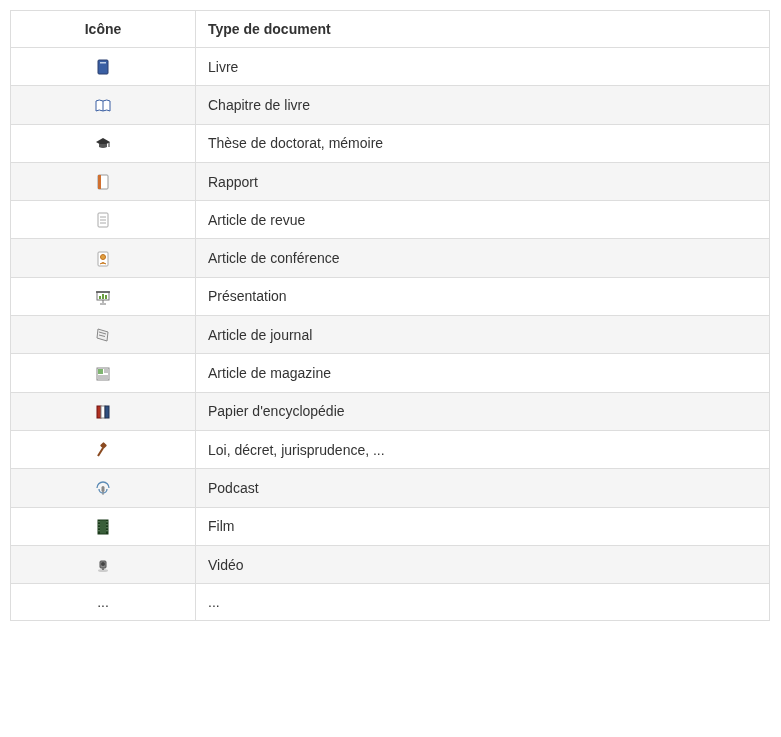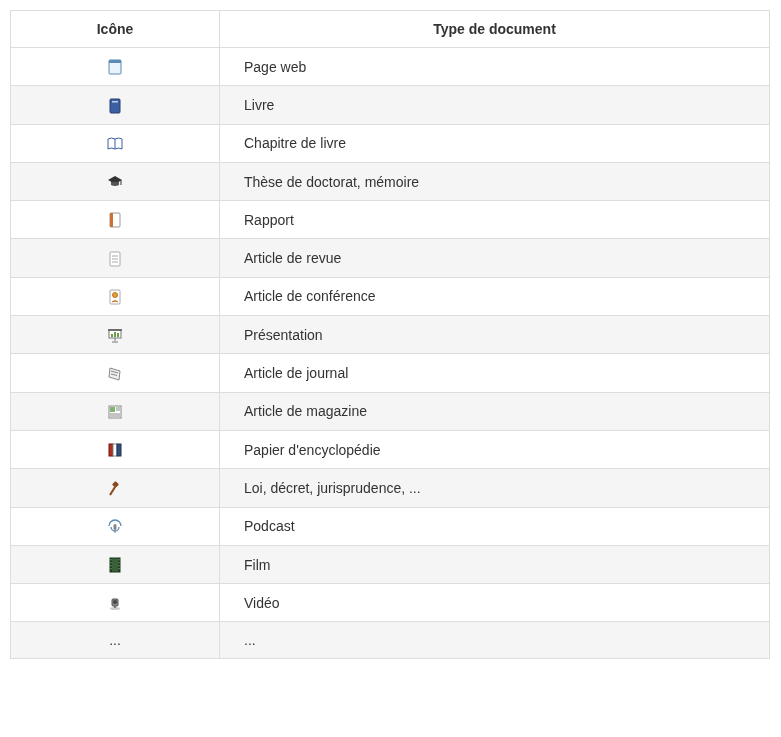--- a/index.html
+++ b/index.html
@@ -9,28 +9,28 @@
   font-size: 14px;
   color: #333;
   background: #fff;
 }
 table {
   border-collapse: collapse;
   width: 760px;
 }
 th, td {
   border: 1px solid #ddd;
-  padding: 10px 24px;
+  padding: 10px 12px;
   text-align: left;
   vertical-align: middle;
 }
 th {
   background: #fff;
   font-weight: bold;
-  text-align: center;
+  text-align: left;
 }
 th:first-child, td:first-child {
   width: 160px;
   text-align: center;
 }
 tbody tr:nth-child(even) td {
   background: #f5f5f5;
 }
 .icon {
   display: inline-block;
@@ -43,27 +43,20 @@
 <body>
 
 <table>
   <thead>
     <tr>
       <th>Icône</th>
       <th>Type de document</th>
     </tr>
   </thead>
   <tbody id="tbody">
-      <tr>
-        <td><span class="icon"><svg viewBox="0 0 16 16">
-              <rect x="2" y="1" width="12" height="14" rx="1" fill="#eaf3fb" stroke="#5b8ab5"></rect>
-              <rect x="2" y="1" width="12" height="3" fill="#5b8ab5"></rect>
-            </svg></span></td>
-        <td>Page web</td>
-      </tr>
       <tr>
         <td><span class="icon"><svg viewBox="0 0 16 16">
               <rect x="3" y="1" width="10" height="14" rx="1" fill="#3a5fa3" stroke="#2a3f6f"></rect>
               <rect x="5" y="3" width="6" height="1.5" fill="#c0d0e8"></rect>
             </svg></span></td>
         <td>Livre</td>
       </tr>
       <tr>
         <td><span class="icon"><svg viewBox="0 0 16 16">
               <path d="M1 3 Q4 1 8 3 Q12 1 15 3 V13 Q12 11 8 13 Q4 11 1 13 Z" fill="#fff" stroke="#3a5fa3"></path>

